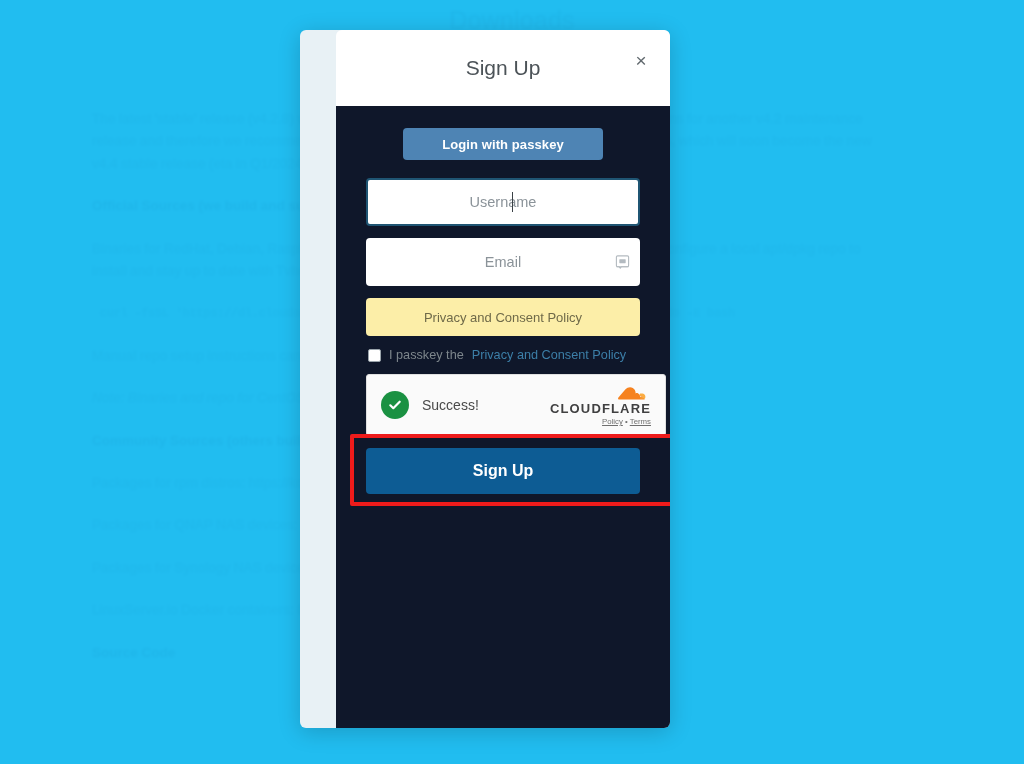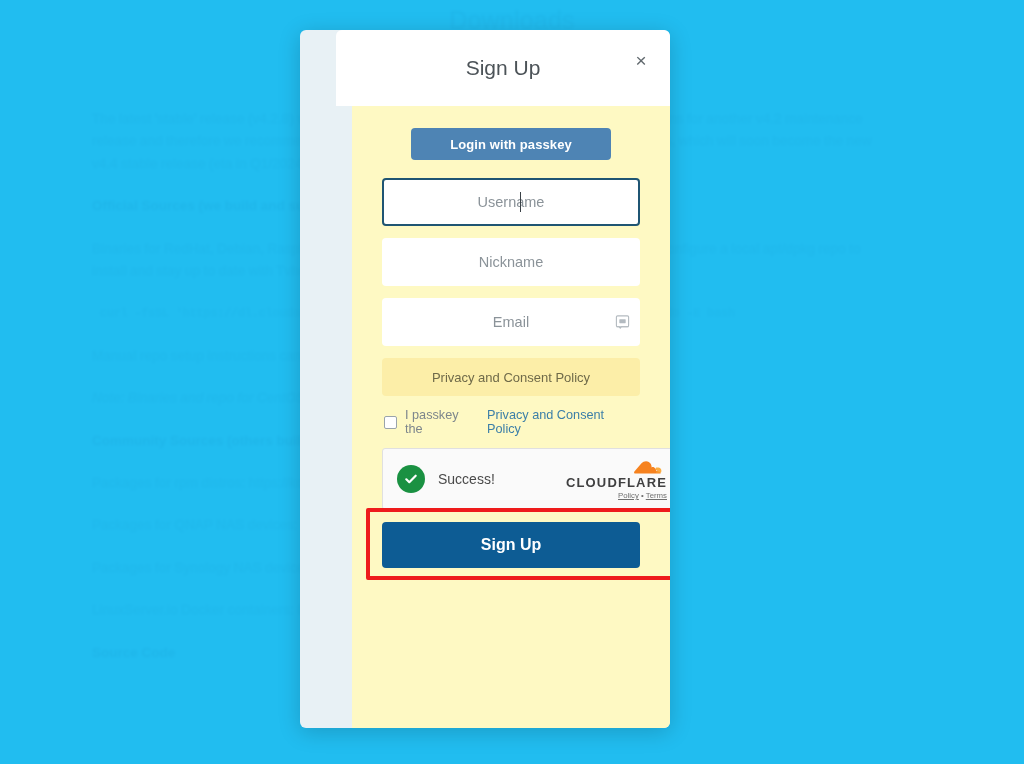--- a/index.html
+++ b/index.html
@@ -121,24 +121,23 @@
     color: #61696e;
     cursor: pointer;
     line-height: 1;
     background: none;
     border: none;
     font-family: "Liberation Sans", sans-serif;
   }
 
   .modal-body {
     flex: 1 1 auto;
-    background: #fef9c3;
+    background: #0f172a;
     padding: 22px 30px 0 30px;
     position: relative;
-    margin-left: 16px;
   }
 
   .passkey-btn {
     display: block;
     width: 200px;
     margin: 0 auto 18px auto;
     height: 32px;
     background: #4e84b4;
     color: #ffffff;
     border: none;
@@ -377,23 +376,20 @@
 
   <div class="modal-body">
 
     <button class="passkey-btn">Login with passkey</button>
 
     <div class="field-wrap">
       <input class="field focused" type="text" placeholder="Username" style="">
       <div class="caret"></div>
     </div>
 
-    <div class="field-wrap">
-      <input class="field" type="text" placeholder="Nickname" style="">
-    </div>
 
     <div class="field-wrap">
       <input class="field" type="text" placeholder="Email" style="">
       <svg class="pwmgr-icon" viewBox="0 0 16 16">
         <rect x="1.5" y="1.5" width="13" height="11.5" rx="1.2" fill="none" stroke="#9aa4ab" stroke-width="1.2"></rect>
         <path d="M1.5 13 L4.3 13 L5.6 14.6 L6.9 13 L14.5 13" fill="none" stroke="#9aa4ab" stroke-width="1.2"></path>
         <rect x="4.6" y="5" width="6.8" height="4.2" rx="0.6" fill="#9aa4ab"></rect>
       </svg>
     </div>
 

